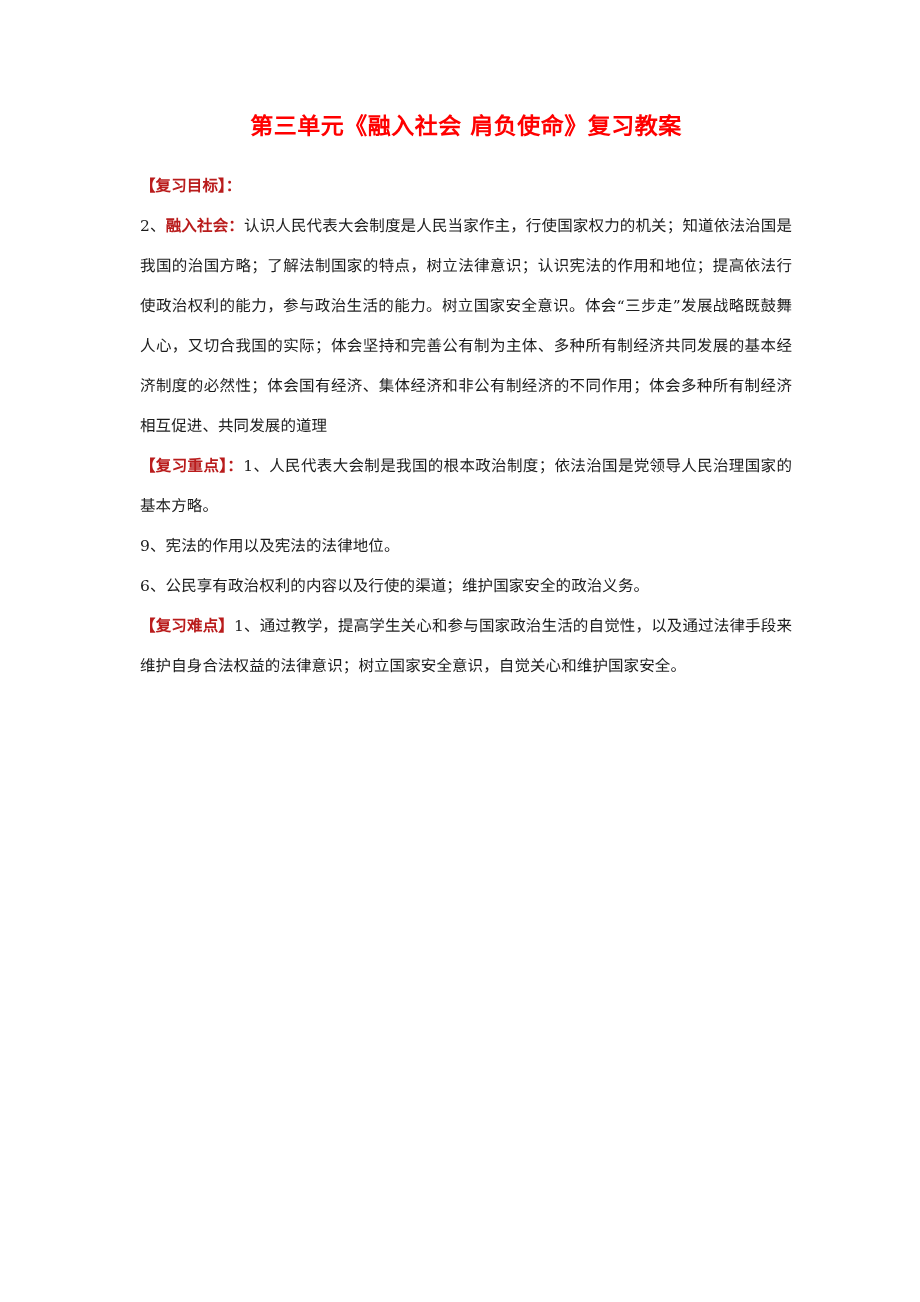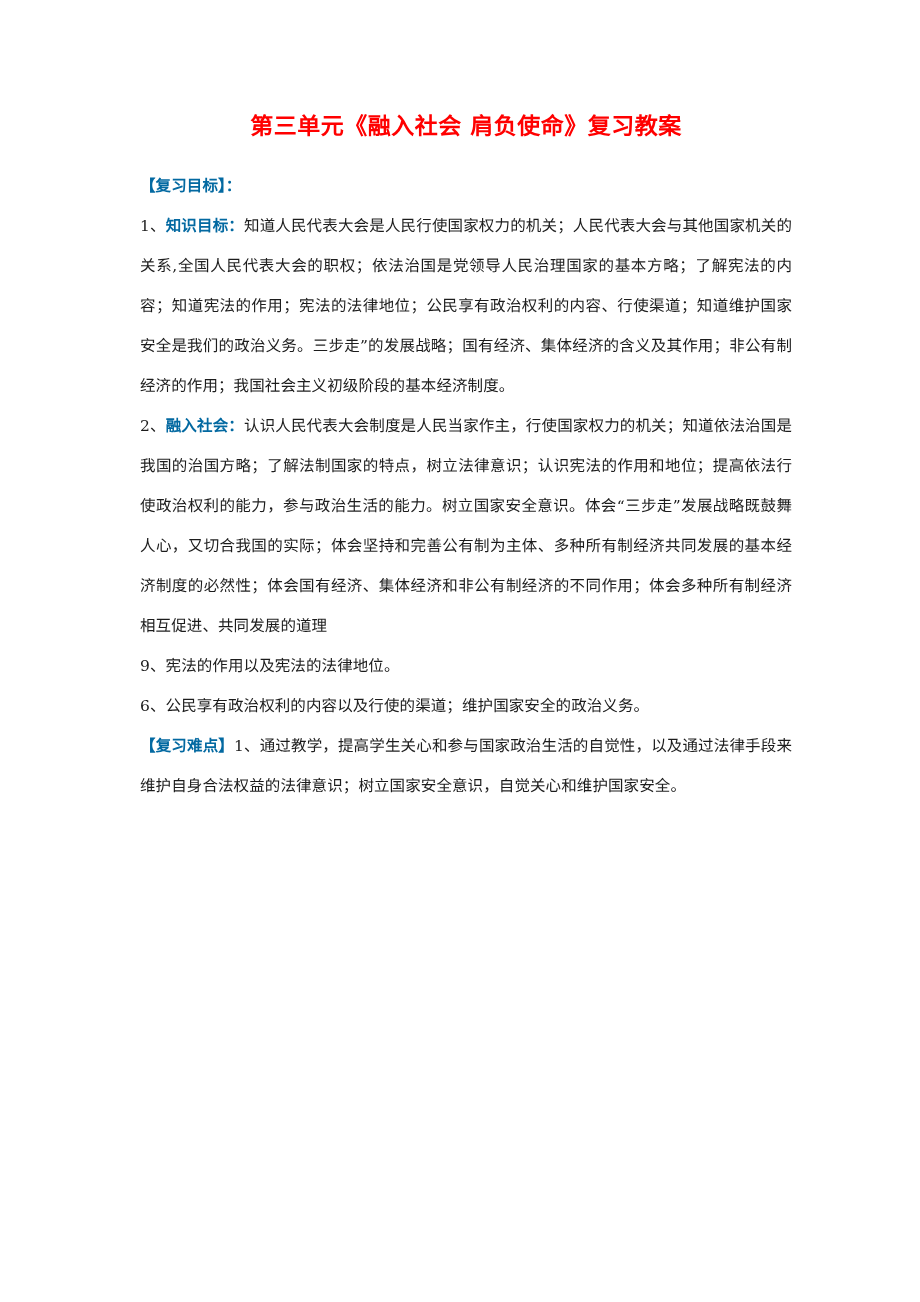--- a/index.html
+++ b/index.html
@@ -57,21 +57,21 @@
     color: #1c1c1c;
     letter-spacing: 0.1px;
   }
 
   .para.first-after-title {
     margin-top: 25px;
   }
 
   .lbl {
     font-weight: bold;
-    color: #0369a1;
+    color: #b91c1c;
   }
 
   .num {
     font-weight: normal;
   }
 
   .gap {
     display: inline-block;
     width: 26px;
   }
@@ -81,29 +81,29 @@
 
 <div class="page">
   <div class="content">
 
     <h1 class="doc-title">第三单元《融入社会 肩负使命》复习教案</h1>
 
     <p class="para first-after-title">
       <span class="lbl">【复习目标】：</span>
     </p>
 
-    <p class="para">
-      <span class="num">1、</span><span class="lbl">知识目标：</span><span>知道人民代表大会是人民行使国家权力的机关；人民代表大会与其他国家机关的关系,全国人民代表大会的职权；依法治国是党领导人民治理国家的基本方略；了解宪法的内容；知道宪法的作用；宪法的法律地位；公民享有政治权利的内容、行使渠道；知道维护国家安全是我们的政治义务。三步走”的发展战略；国有经济、集体经济的含义及其作用；非公有制经济的作用；我国社会主义初级阶段的基本经济制度。</span>
-    </p>
 
     <p class="para">
       <span class="num">2、</span><span class="lbl">融入社会：</span><span>认识人民代表大会制度是人民当家作主，行使国家权力的机关；知道依法治国是我国的治国方略；了解法制国家的特点，树立法律意识；认识宪法的作用和地位；提高依法行使政治权利的能力，参与政治生活的能力。树立国家安全意识。体会“三步走”发展战略既鼓舞人心，又切合我国的实际；体会坚持和完善公有制为主体、多种所有制经济共同发展的基本经济制度的必然性；体会国有经济、集体经济和非公有制经济的不同作用；体会多种所有制经济相互促进、共同发展的道理</span>
     </p>
 
 
+    <p class="para">
+      <span class="lbl">【复习重点】：</span><span>1、人民代表大会制是我国的根本政治制度；依法治国是党领导人民治理国家的基本方略。</span>
+    </p>
 
     <p class="para">
       <span>9、宪法的作用以及宪法的法律地位。</span>
     </p>
 
     <p class="para">
       <span>6、公民享有政治权利的内容以及行使的渠道；维护国家安全的政治义务。</span>
     </p>
 
 

